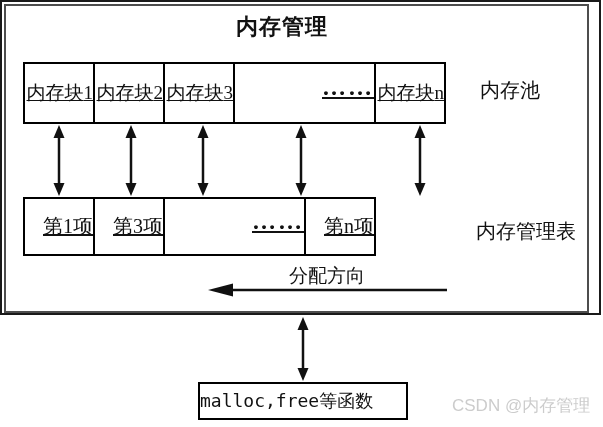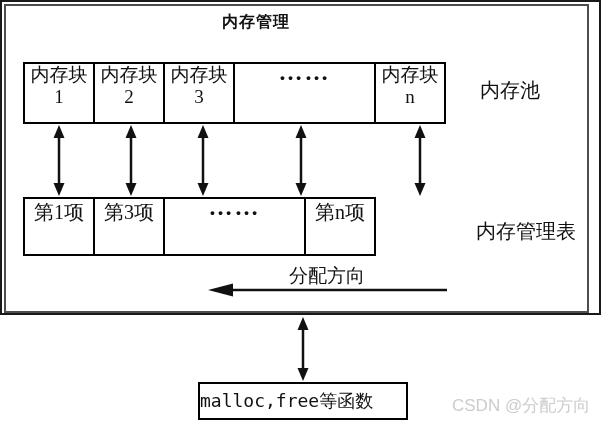--- a/index.html
+++ b/index.html
@@ -5,29 +5,29 @@
   html,body{margin:0;padding:0;background:#fff;}
   body{
     width:603px;height:427px;position:relative;overflow:hidden;
     font-family:"Liberation Serif","DejaVu Serif",serif;color:#111;
   }
   *{box-sizing:border-box;}
 
   .outer-frame{position:absolute;left:0;top:0;width:601px;height:315px;border:2px solid #1a1a1a;}
   .inner-frame{position:absolute;left:4px;top:4px;width:585px;height:309px;border:2px solid #4d4d4d;}
 
-  .title{position:absolute;left:222px;top:12px;font-size:16px;font-weight:bold;letter-spacing:1px;white-space:nowrap;}
+  .title{position:absolute;left:236px;top:12px;font-size:22px;font-weight:bold;letter-spacing:1px;white-space:nowrap;}
 
   .row{position:absolute;display:flex;}
   .row-pool{left:23px;top:62px;height:62px;}
   .row-table{left:23px;top:197px;height:59px;}
   .cell{
     border:2px solid #000;margin-left:-2px;
-    display:flex;flex-direction:column;align-items:center;justify-content:flex-start;
-    background:#fff;text-align:center;white-space:nowrap;
+    display:flex;align-items:center;justify-content:flex-end;
+    background:#fff;text-align:center;white-space:nowrap;text-decoration:underline;
   }
   .cell:first-child{margin-left:0;}
   .w-n{width:72px;} .w-dots{width:143px;}
   .row-pool .cell{font-size:19px;line-height:1.15;}
   .row-table .cell{font-size:20px;}
   .dots{font-size:24px;font-weight:bold;letter-spacing:2px;transform:translateY(-5px);}
 
   .side-label{position:absolute;font-size:20px;white-space:nowrap;}
   .pool-label{left:480px;top:77px;}
   .table-label{left:476px;top:218px;}
@@ -92,21 +92,21 @@
   </div>
 </div>
 <div class="side-label table-label">内存管理表</div>
 
 <div class="alloc-label">分配方向</div>
 
 <div class="api-box">
   <span>malloc,free等函数</span>
 </div>
 
-<div class="watermark">CSDN @分配方向</div>
+<div class="watermark">CSDN @内存管理</div>
 
 <svg class="arrow-layer" width="603" height="427" viewBox="0 0 603 427">
 
   <g stroke="#111" fill="#111">
     <line x1="59" y1="135" x2="59" y2="186" stroke-width="2.5"></line>
     <polygon points="53.5,138 64.5,138 59,125" stroke="none"></polygon>
     <polygon points="53.5,183 64.5,183 59,196" stroke="none"></polygon>
   </g>
   <g stroke="#111" fill="#111">
     <line x1="131" y1="135" x2="131" y2="186" stroke-width="2.5"></line>

